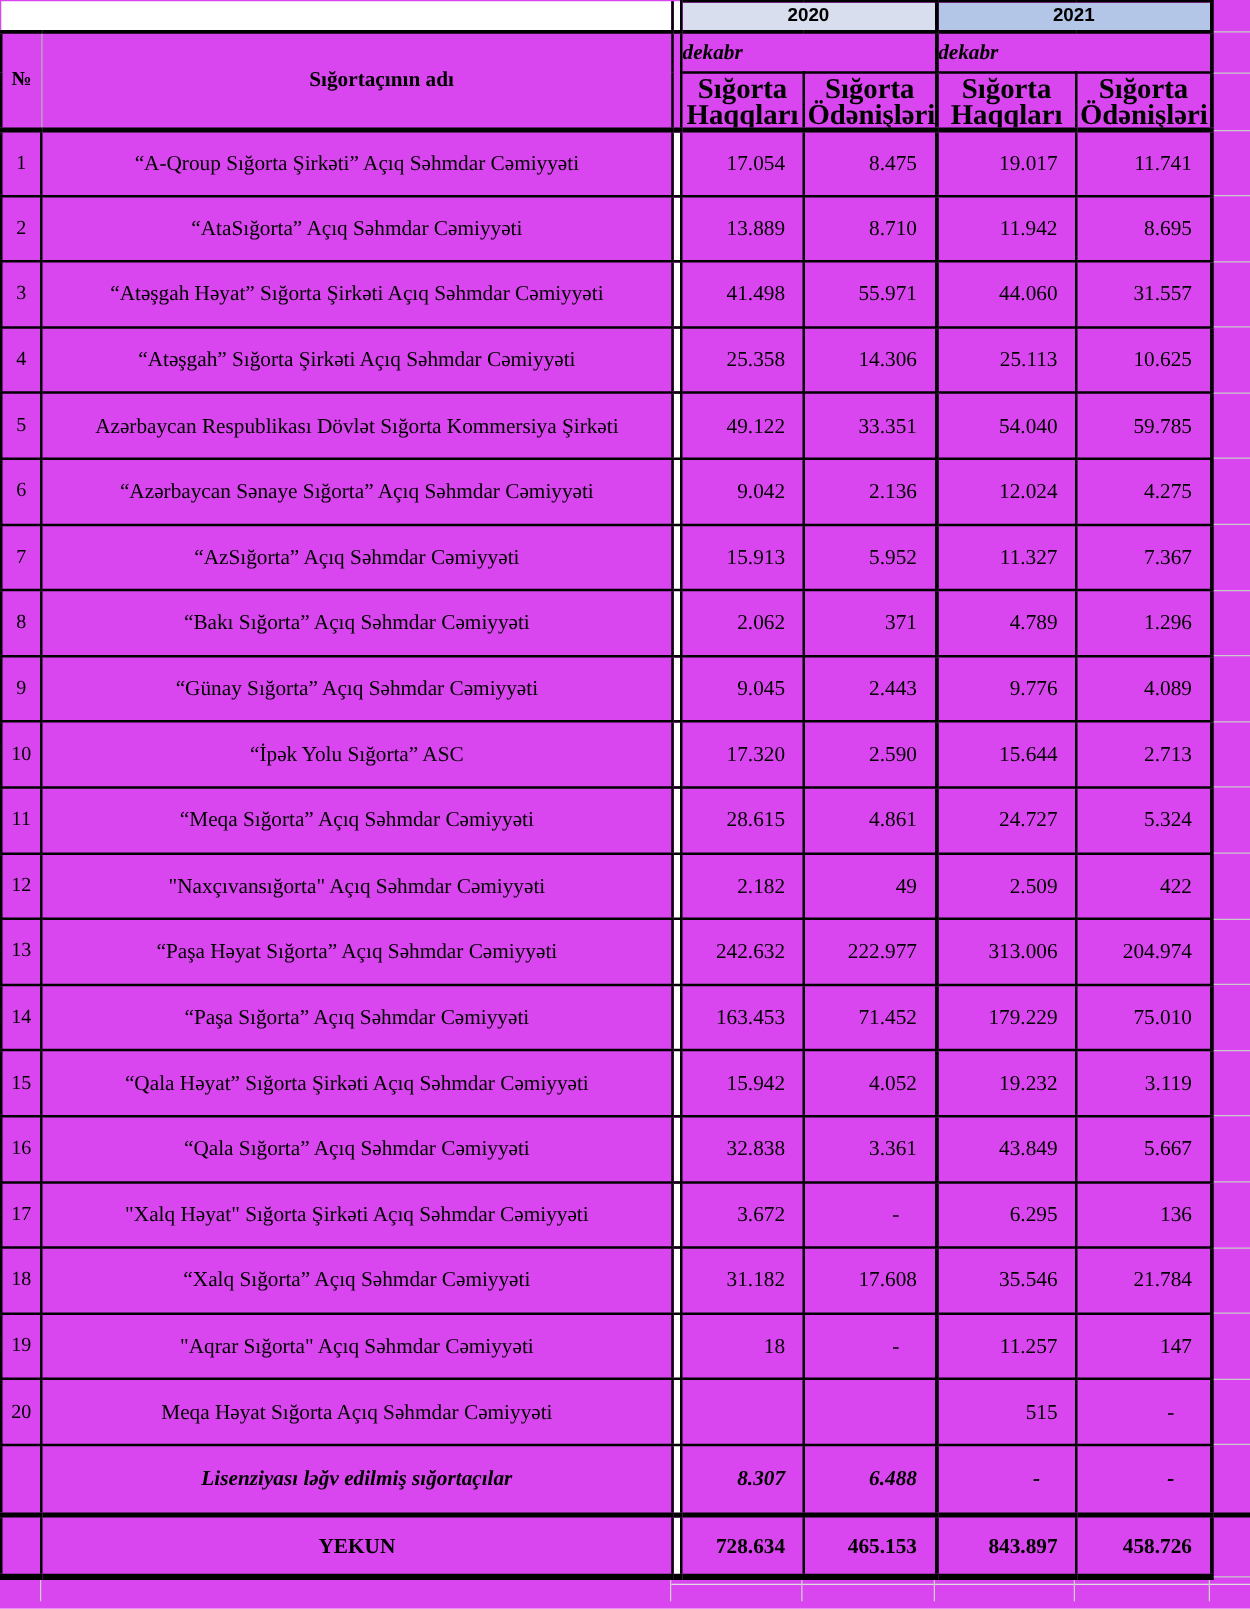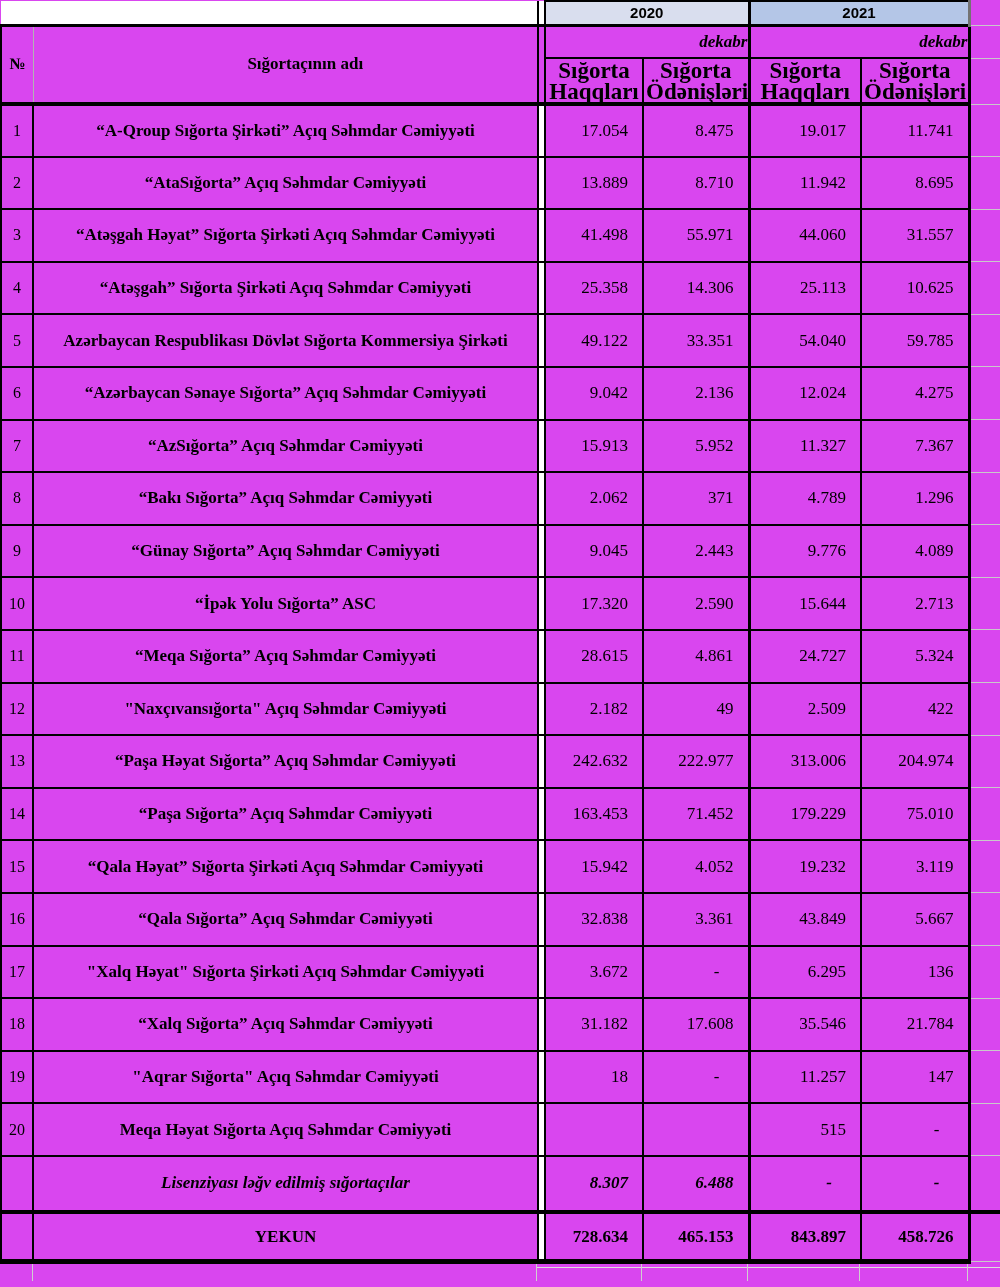--- a/index.html
+++ b/index.html
@@ -4,46 +4,46 @@
 <style>
   html,body { margin:0; padding:0; background:#ffffff; }
   body { width:1000px; font-family:"Liberation Serif", serif; color:#000; }
   .sheet { width:1000px; height:1287px; background:#d946ef; overflow:hidden; position:relative; }
 
   table { border-collapse:collapse; table-layout:fixed; width:1000px; }
   td { padding:0; vertical-align:middle; overflow:hidden; }
 
   
   .c-no   { border-left:2px solid #000; border-right:2px solid #000; text-align:center; font-size:16px; }
-  .c-name { text-align:center; font-size:17px; padding:0 6px;font-weight:bold; }
+  .c-name { text-align:center; font-size:17px; padding:0 6px; }
   .c-gap  { border-left:2px solid #000; border-right:2px solid #000; background:#fff; }
   .c-v    { text-align:right; padding-right:14px; font-size:17px; }
   .c-v1   { border-right:2px solid #000; }
   .c-v2   { border-right:3px solid #000; }
   .c-v3   { border-right:2px solid #000; }
   .c-v4   { border-right:3px solid #000; }
   td.c-gut { border-bottom:1px solid #c9c9c9 !important; border-top:none; }
   .dash   { padding-right:28px; }
 
   
   tr.band    { height:24px; }
   .band-left { border:none; background:#fff; }
   .band-year { border-top:2px solid #000; text-align:center;
                font-family:"Liberation Sans", sans-serif; font-weight:bold; font-size:15px; }
   .band-y1   { border-right:3px solid #000; }
-  .band-y2   { border-right:3px solid #737373; }
+  .band-y2   { border-right:3px solid #000000; }
 
   tr.dekabr-row { height:33px; }
   .h-no   { border-top:3px solid #000; border-left:2px solid #000; border-right:1px solid #b3b3b3;
             border-bottom:4px solid #000; font-weight:bold; font-size:16px; text-align:center; }
   .h-name { border-top:3px solid #000; border-bottom:4px solid #000;
             font-weight:bold; font-size:17px; text-align:center;padding-left:40px; }
   .h-gap  { border-top:3px solid #000; border-left:2px solid #000; border-right:2px solid #000;
             border-bottom:4px solid #000; }
-  .dekabr { border-top:3px solid #000; border-bottom:2px solid #000; text-align:right;
+  .dekabr { border-top:3px solid #000; border-bottom:2px solid #000; text-align:left;
             font-weight:bold; font-style:italic; font-size:17px; }
 
   tr.subhead { height:46px; }
   .sub { font-weight:bold; font-size:23px; text-align:center; line-height:21px;
          border-bottom:4px solid #000; padding:0 2px; }
 
   
   tr.data { height:52.6px; }
   tr.data > td { border-bottom:2px solid #000; }
 

